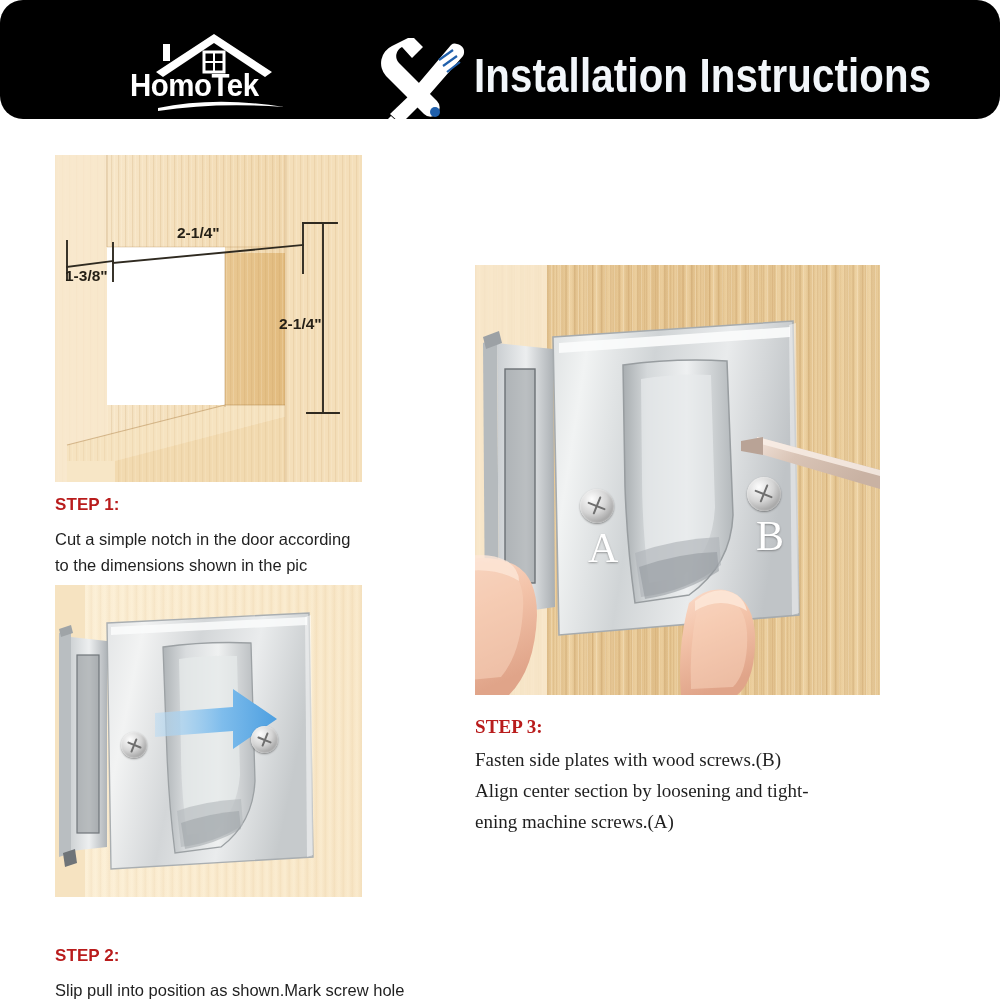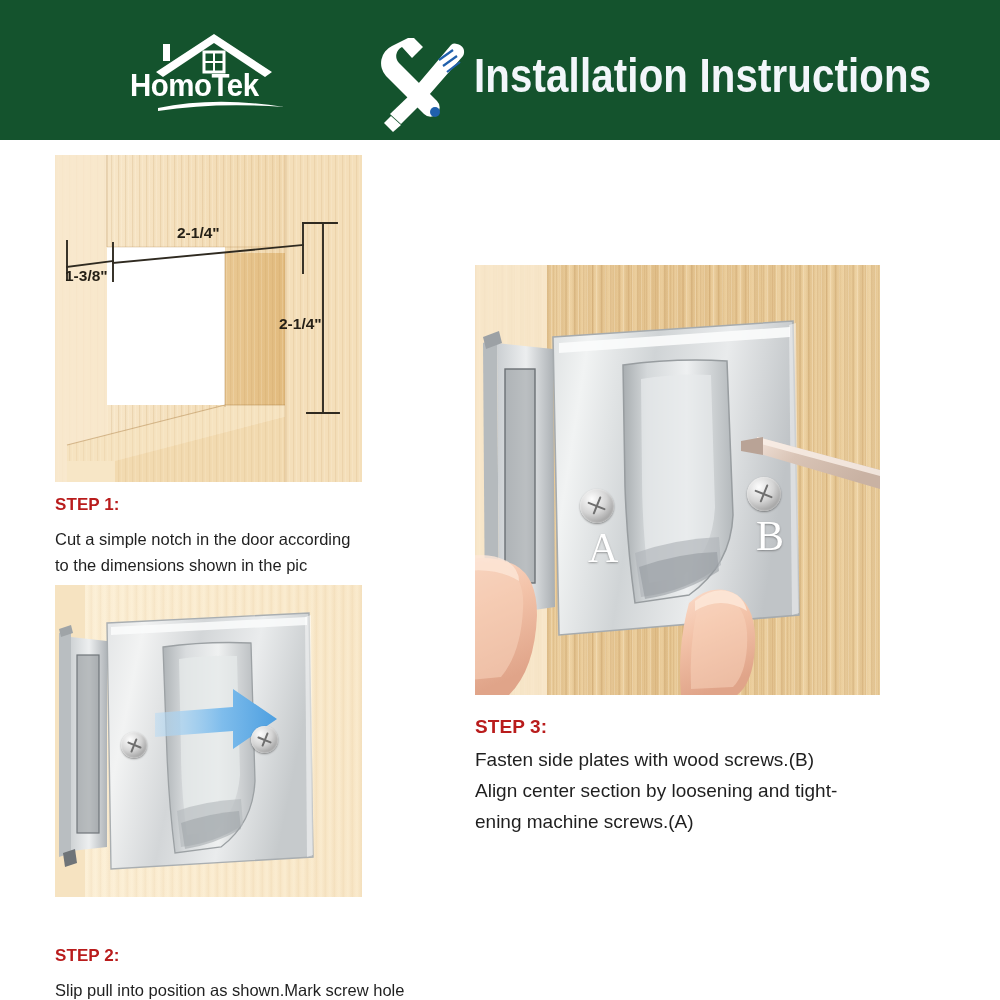--- a/index.html
+++ b/index.html
@@ -12,24 +12,25 @@
     height: 1000px;
     font-family: "Liberation Sans", sans-serif;
     position: relative;
     overflow: hidden;
   }
 
   
   #header-bar {
     position: absolute;
     left: 0; top: 0;
-    width: 1000px; height: 140px;
-    background: #14532d;
+    width: 1000px; height: 119px;
+    background: #000000;
     display: flex;
     align-items: center;
+    border-radius: 23px;
   }
   #brand-logo {
     position: absolute;
     left: 118px; top: 28px;
     width: 200px; height: 90px;
   }
   #brand-logo svg { display: block; }
   #tools-icon {
     position: absolute;
     left: 365px; top: 38px;
@@ -119,21 +120,21 @@
   }
   .step-body {
     font-size: 16.5px;
     color: #1F1F1F;
     line-height: 26px;
     margin-top: 11px;
     white-space: pre-line;
   }
   #step1-text { left: 55px; top: 495px; width: 340px; }
   #step2-text { left: 55px; top: 946px; width: 400px; }
-  #step3-text { left: 475px; top: 716px; width: 470px; }
+  #step3-text { left: 475px; top: 716px; width: 470px; font-family: Liberation Serif, serif; }
   #step3-text .step-head { font-size: 19px; }
   #step3-text .step-body { font-size: 19px; line-height: 31px; margin-top: 6px; }
 
   
   .plate-label {
     position: absolute;
     color: #FFFFFF;
     font-weight: normal;
     text-shadow: 0 1px 2px rgba(0,0,0,0.35);
     font-family: "Liberation Serif", serif;

